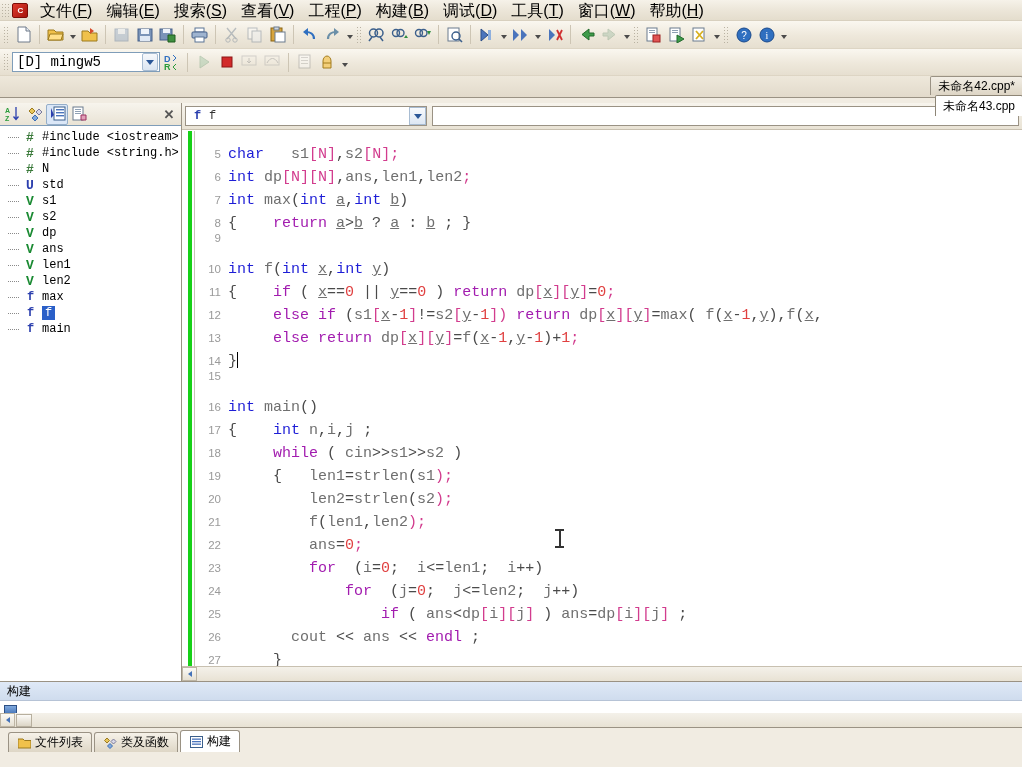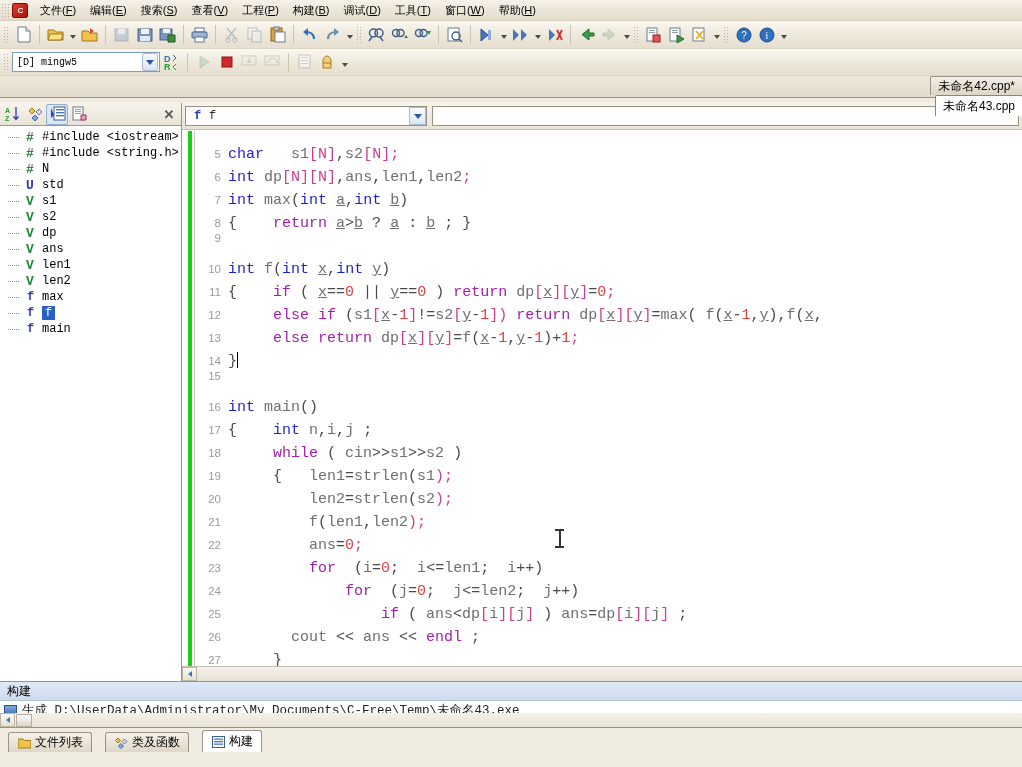--- a/index.html
+++ b/index.html
@@ -26,21 +26,21 @@
     background-size: 3px 3px; background-position: 2px 1px; }
   #app-logo {
     width: 16px; height: 15px; margin: 0 5px 0 1px;
     background: linear-gradient(135deg,#e03b2e,#a5140c);
     border: 1px solid #7c0d07; border-radius: 2px;
     color: #fff; font-size: 8px; font-weight: bold;
     display: flex; align-items: center; justify-content: center;
     letter-spacing: -1px;
   }
   .menu-item {
-    padding: 2px 7px; font-size: 11px; color: #000; cursor: default;
+    padding: 2px 7px; font-size: 16px; color: #000; cursor: default;
     white-space: nowrap; line-height: 15px;
   }
   .menu-item u { text-decoration: underline; }
 
   
   #toolbar1 {
     height: 28px;
     background: linear-gradient(to bottom, #faf7f0 0%, #eee8db 55%, #e6dfd0 100%);
     display: flex; align-items: center; padding-left: 2px;
     border-bottom: 1px solid #ddd5c4;
@@ -62,21 +62,21 @@
   
   #toolbar2 {
     height: 27px;
     background: linear-gradient(to bottom, #faf7f0 0%, #eee8db 55%, #e6dfd0 100%);
     display: flex; align-items: center; padding-left: 2px;
     border-bottom: 1px solid #ddd5c4;
   }
   #compiler-combo {
     width: 148px; height: 20px; background: #fff;
     border: 1px solid #7f9db9; display: flex; align-items: center;
-    font-family: "Liberation Mono", monospace; font-size: 10px;
+    font-family: "Liberation Mono", monospace; font-size: 14px;
     padding-left: 4px; position: relative;
   }
   #compiler-combo .cbtext { flex: 1; color: #000; }
   #compiler-combo .cbbtn {
     width: 16px; height: 18px; margin-right: 1px;
     background: linear-gradient(to bottom,#f6f8fb,#dbe5f1);
     border: 1px solid #a8bcd2; border-radius: 2px;
     display: flex; align-items: center; justify-content: center;
   }
   .caret-blue { width:0;height:0;border-left:4px solid transparent;border-right:4px solid transparent;
@@ -198,21 +198,21 @@
   #bp-icon { position:absolute; left:4px; top:4px; width:13px; height:11px;
     background:linear-gradient(to bottom,#7fa8dd,#3f6fb4); border:1px solid #2c4f84; }
   #bp-hscroll { position:absolute; left:0; bottom:0; height:14px; width:100%;
     background: linear-gradient(to bottom,#f4f1ea,#e8e2d4); display:flex; align-items:center; }
   #bp-hthumb { width:16px; height:13px; background:linear-gradient(to bottom,#fcfbf8,#dcd5c6);
     border:1px solid #b7af9e; margin-left:1px; }
   #bottomtabs { height:24px; display:flex; align-items:flex-end; padding-left:8px; padding-top:2px;
     background:#f1ece2; }
   .btab { height:20px; display:flex; align-items:center; gap:4px; padding:4px 8px;
     font-size:12px; color:#000; border:1px solid #9a9284; border-bottom:none;
-    border-radius:3px 3px 0 0; margin-right:13px;
+    border-radius:3px 3px 0 0; margin-right:2px;
     background:linear-gradient(to bottom,#f6f2e9,#ded6c6); }
   .btab.active { background:#fff; height:22px; }
   .bt-ico { width:14px; height:13px; display:flex; align-items:center; justify-content:center; }
 
   
   svg { display:block; }
 </style>
 </head>
 <body>
 
@@ -641,21 +641,20 @@
         <div class="hs-btn">
             <div class="tri-l"></div>
           </div>
       </div>
     </div>
   </div>
 
   <div id="bottompanel">
     <div id="bp-header">构建</div>
     <div id="bp-body">
-      <div id="bp-line">生成 D:\UserData\Administrator\My Documents\C-Free\Temp\未命名43.exe</div>
       <div id="bp-icon"></div>
       <div id="bp-hscroll">
         <div class="hs-btn">
             <div class="tri-l"></div>
           </div>
         <div id="bp-hthumb"></div>
       </div>
     </div>
     <div id="bottomtabs">
         <div class="btab">

